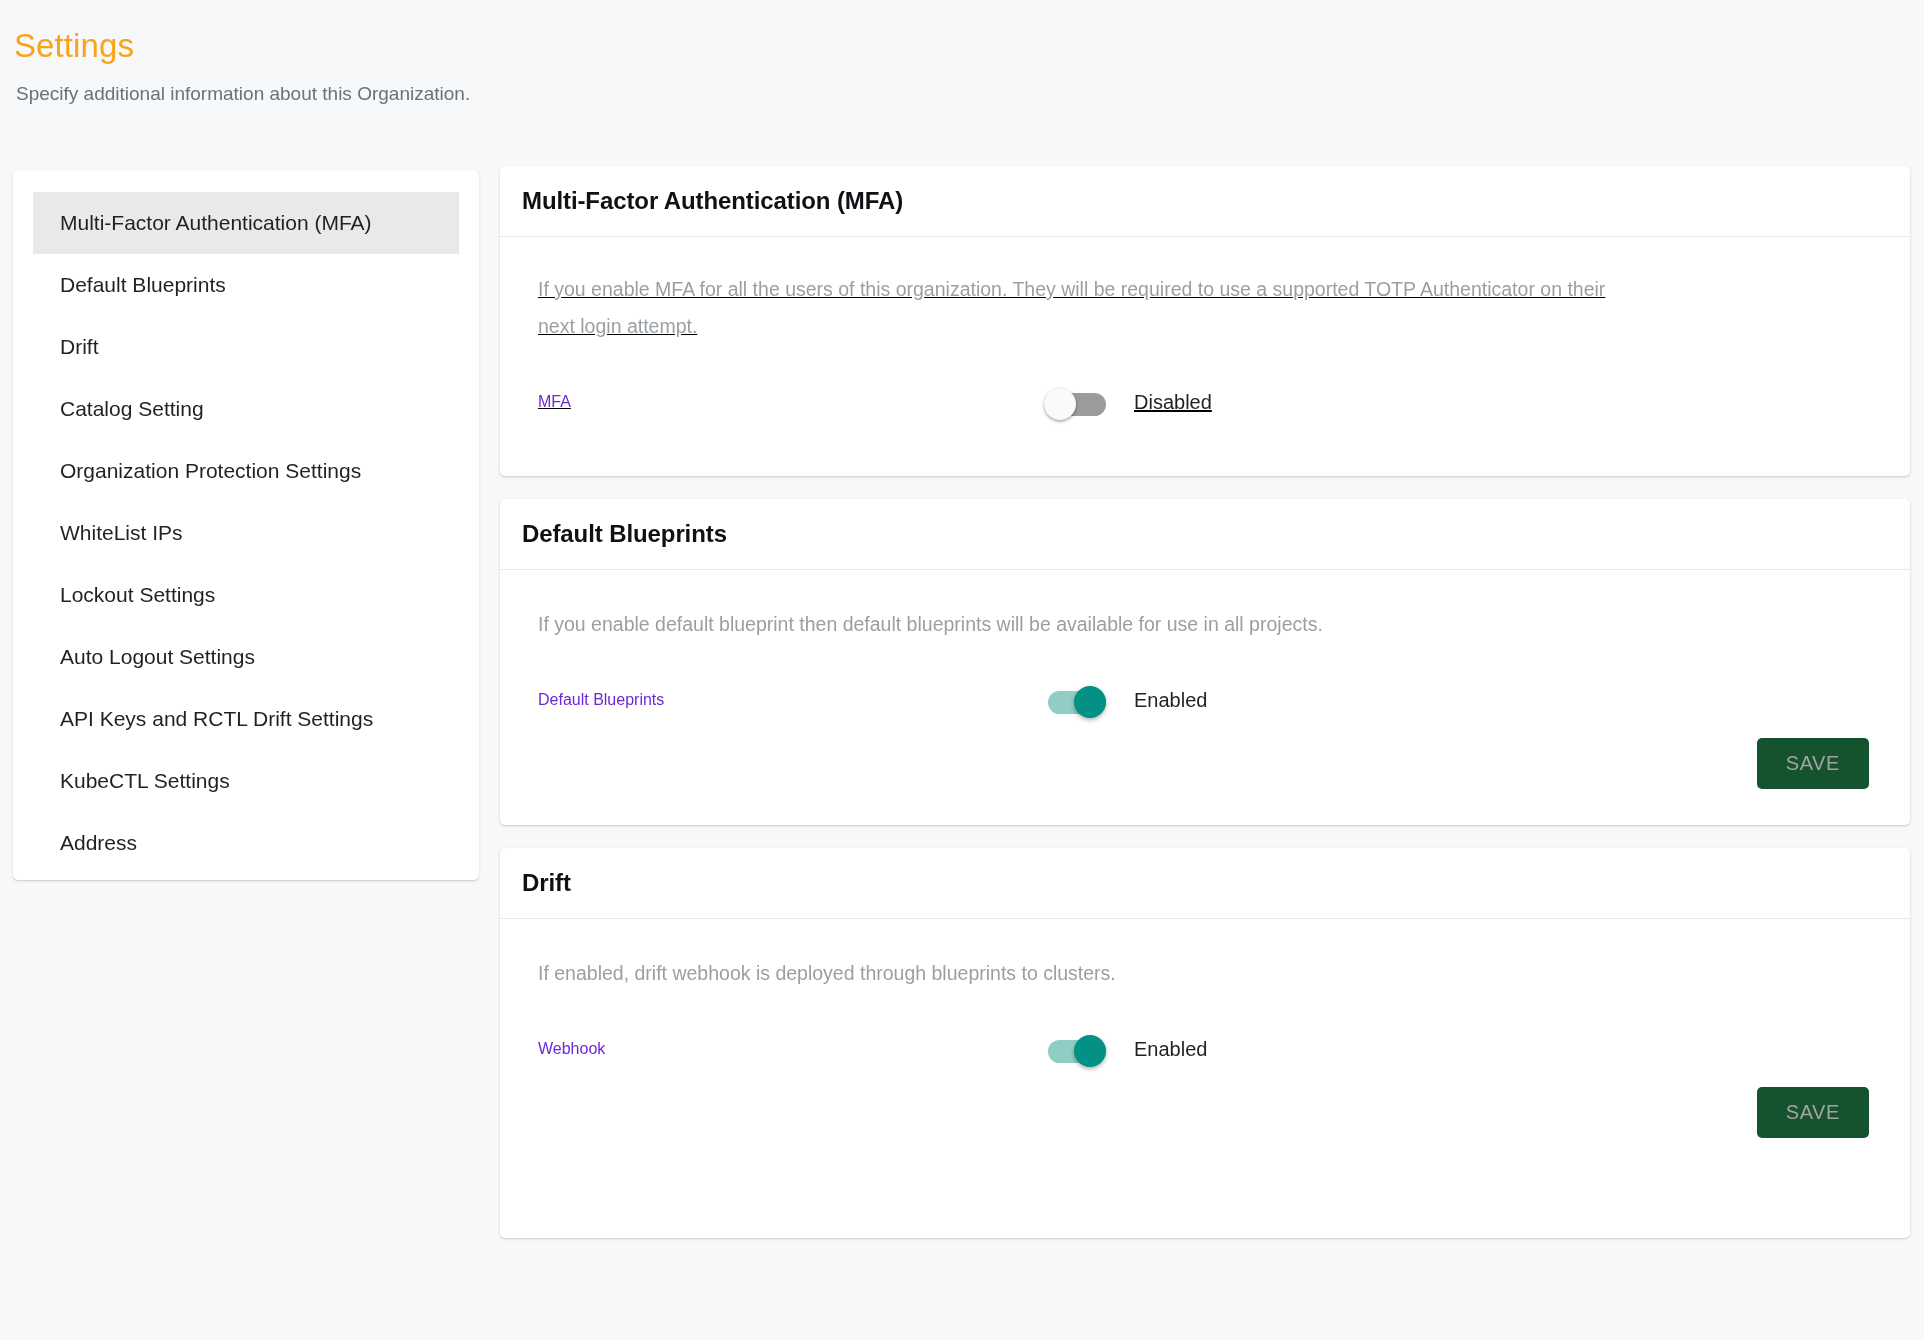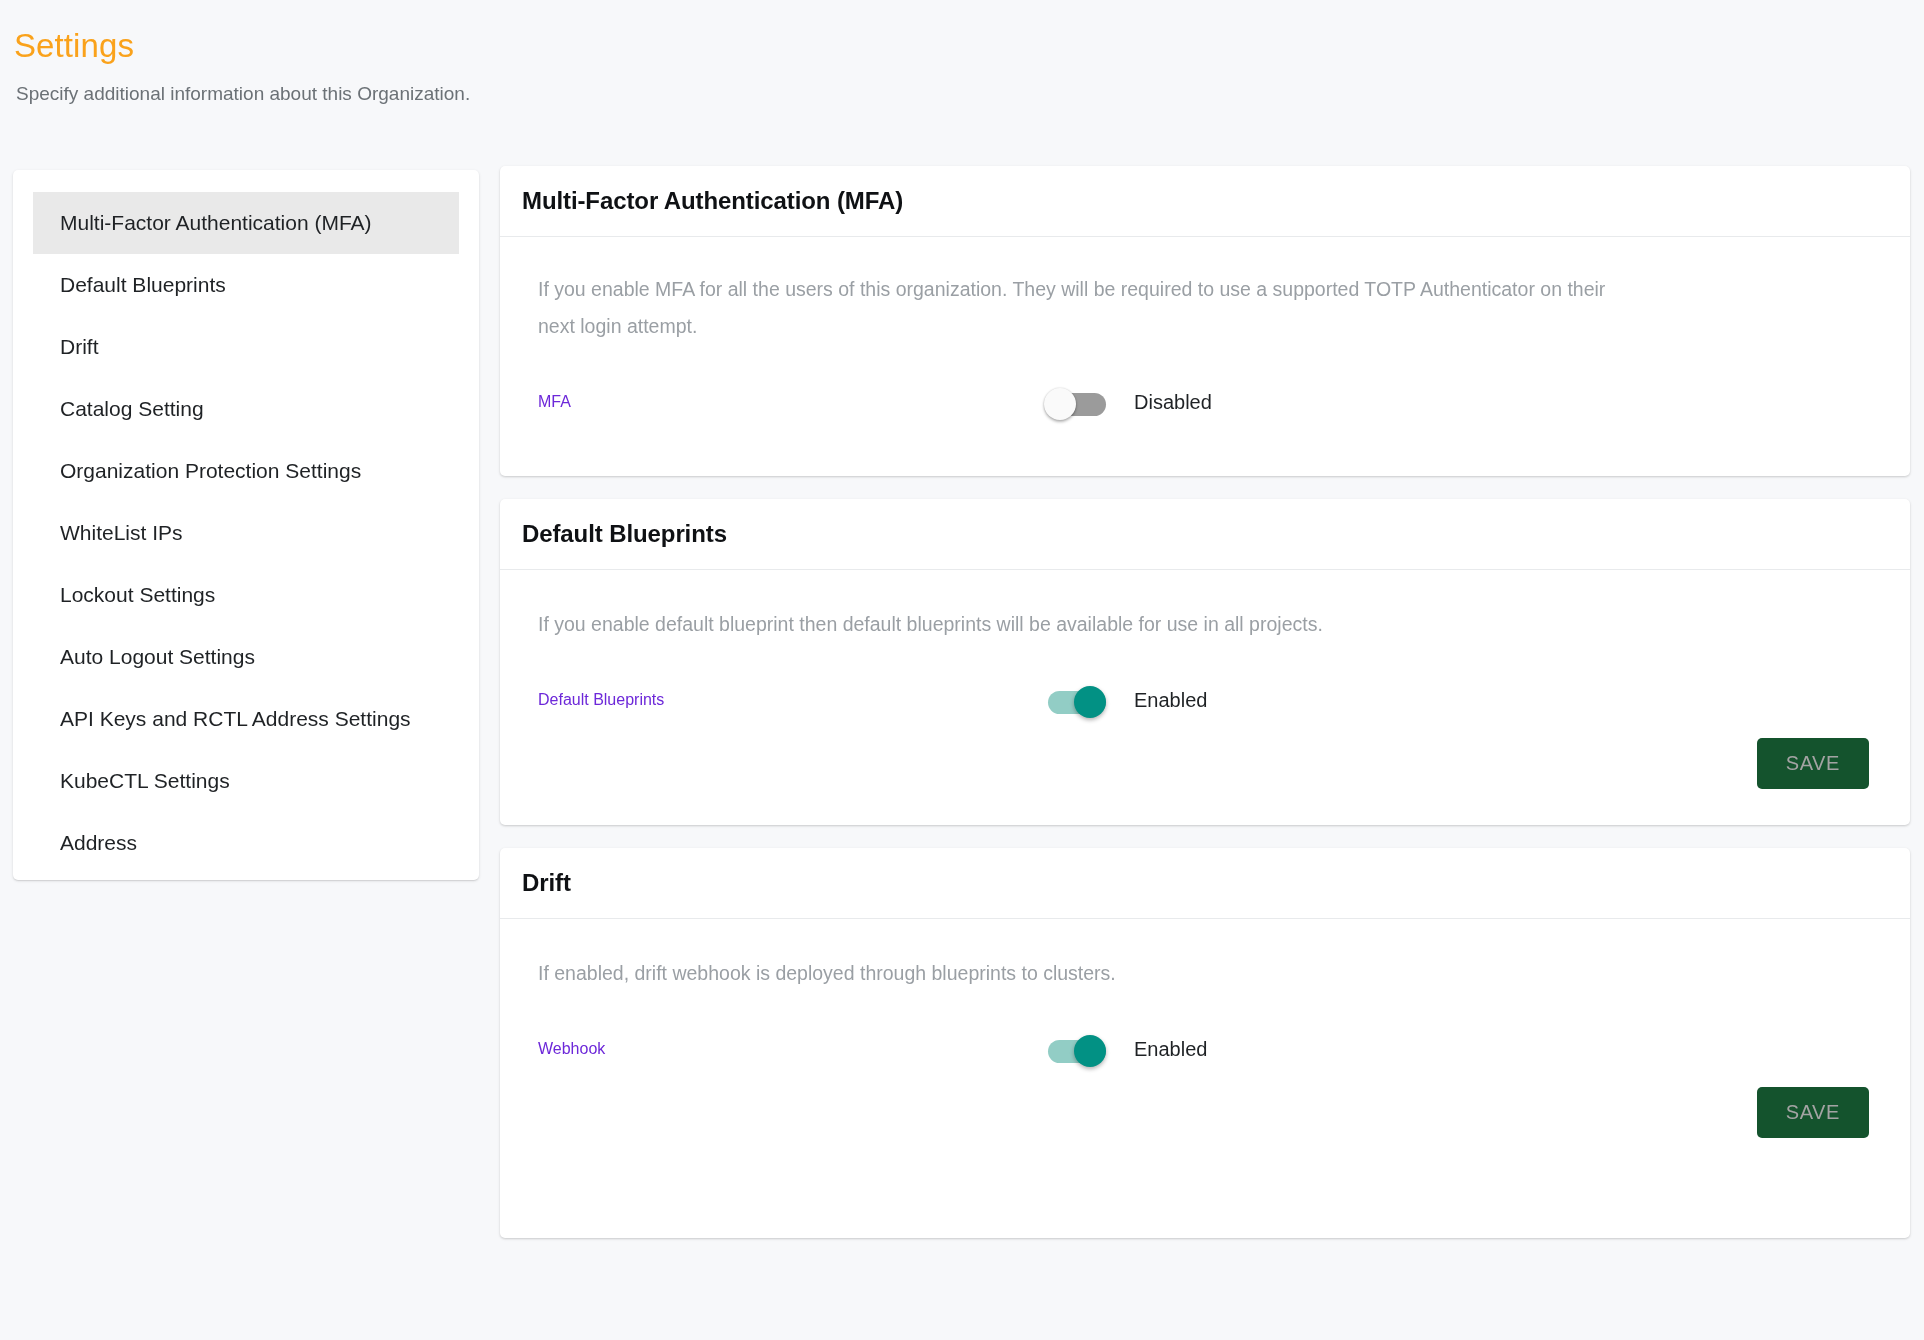--- a/index.html
+++ b/index.html
@@ -190,21 +190,21 @@
     border-radius: 5px;
     font-size: 20px;
     font-family: "Liberation Sans", sans-serif;
     letter-spacing: 0.6px;
     text-align: center;
     cursor: default;
   }
 
   
   #panel-mfa { height: 310px; }
-  #panel-mfa .panel-body { padding-top: 34px; }
+  #panel-mfa .panel-body { padding-top: 34px; text-decoration: underline; }
   #panel-blueprints { height: 326px; }
   #panel-drift { height: 390px; }
 </style>
 </head>
 <body>
 
 <div class="page">
 
   <h1 class="page-title">Settings</h1>
   <div class="page-subtitle">Specify additional information about this Organization.</div>
@@ -214,21 +214,21 @@
     <div class="sidebar-card">
       <ul class="sidebar-list">
         <li class="sidebar-item active">Multi-Factor Authentication (MFA)</li>
         <li class="sidebar-item">Default Blueprints</li>
         <li class="sidebar-item">Drift</li>
         <li class="sidebar-item">Catalog Setting</li>
         <li class="sidebar-item">Organization Protection Settings</li>
         <li class="sidebar-item">WhiteList IPs</li>
         <li class="sidebar-item">Lockout Settings</li>
         <li class="sidebar-item">Auto Logout Settings</li>
-        <li class="sidebar-item">API Keys and RCTL Address Settings</li>
+        <li class="sidebar-item">API Keys and RCTL Drift Settings</li>
         <li class="sidebar-item">KubeCTL Settings</li>
         <li class="sidebar-item">Address</li>
       </ul>
     </div>
 
     <div class="panels">
 
       <section class="panel" id="panel-mfa">
         <div class="panel-header">
           <span class="panel-title">Multi-Factor Authentication (MFA)</span>

